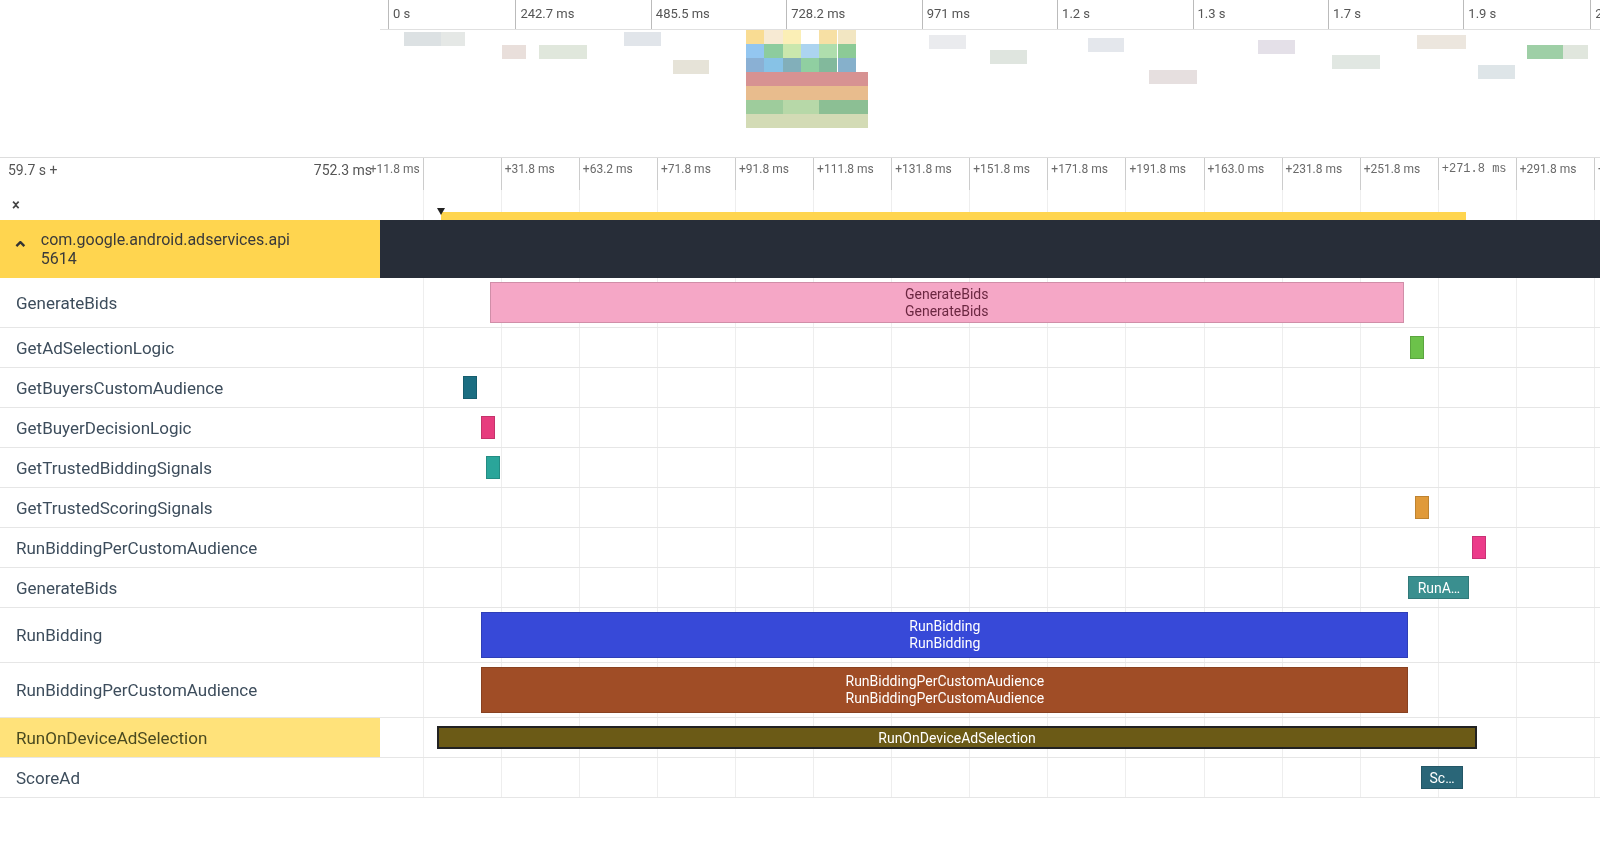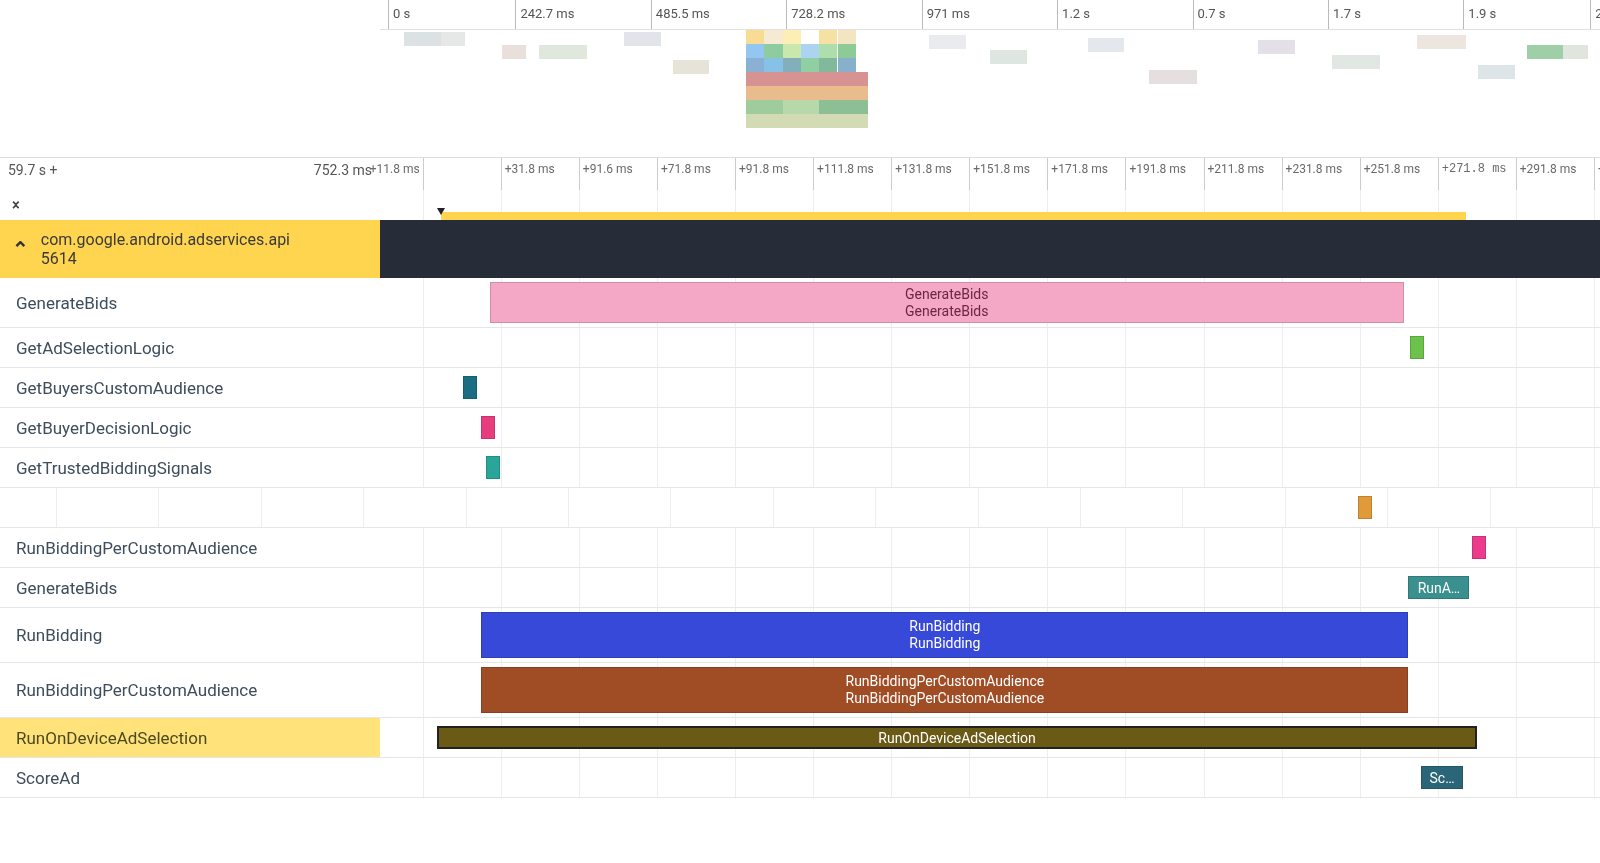--- a/index.html
+++ b/index.html
@@ -74,21 +74,21 @@
           <div class="ov-tick" style="left: 33.3%;">
             <span>728.2 ms</span>
           </div>
           <div class="ov-tick" style="left: 44.4%;">
             <span>971 ms</span>
           </div>
           <div class="ov-tick" style="left: 55.5%;">
             <span>1.2 s</span>
           </div>
           <div class="ov-tick" style="left: 66.6%;">
-            <span>0.7 s</span>
+            <span>1.3 s</span>
           </div>
           <div class="ov-tick" style="left: 77.7%;">
             <span>1.7 s</span>
           </div>
           <div class="ov-tick" style="left: 88.8%;">
             <span>1.9 s</span>
           </div>
           <div class="ov-tick" style="left: 99.2%;">
             <span>2.2 s</span>
           </div>
@@ -144,21 +144,21 @@
       <span>752.3 ms</span>
     </div>
     <div class="info-right" id="det-ruler">
         <div class="det-tick first" style="left: 3.5%;">
           <span>+11.8 ms</span>
         </div>
         <div class="det-tick" style="left: 9.9%;">
           <span>+31.8 ms</span>
         </div>
         <div class="det-tick" style="left: 16.3%;">
-          <span>+91.6 ms</span>
+          <span>+63.2 ms</span>
         </div>
         <div class="det-tick" style="left: 22.7%;">
           <span>+71.8 ms</span>
         </div>
         <div class="det-tick" style="left: 29.1%;">
           <span>+91.8 ms</span>
         </div>
         <div class="det-tick" style="left: 35.5%;">
           <span>+111.8 ms</span>
         </div>
@@ -168,21 +168,21 @@
         <div class="det-tick" style="left: 48.3%;">
           <span>+151.8 ms</span>
         </div>
         <div class="det-tick" style="left: 54.7%;">
           <span>+171.8 ms</span>
         </div>
         <div class="det-tick" style="left: 61.1%;">
           <span>+191.8 ms</span>
         </div>
         <div class="det-tick" style="left: 67.5%;">
-          <span>+211.8 ms</span>
+          <span>+163.0 ms</span>
         </div>
         <div class="det-tick" style="left: 73.9%; text-align: right;">
           <span>+231.8 ms</span>
         </div>
         <div class="det-tick" style="left: 80.3%;">
           <span>+251.8 ms</span>
         </div>
         <div class="det-tick" style="left: 86.7%; font-family: Liberation Mono, monospace;">
           <span>+271.8 ms</span>
         </div>
@@ -343,20 +343,21 @@
           <div class="grid-line" style="left: 67.5%;"></div>
           <div class="grid-line" style="left: 73.9%;"></div>
           <div class="grid-line" style="left: 80.3%;"></div>
           <div class="grid-line" style="left: 86.7%;"></div>
           <div class="grid-line" style="left: 93.1%;"></div>
           <div class="grid-line" style="left: 99.5%;"></div>
           <div class="bar" style="left: 8.65%; width: 0.55%; top: 8px; bottom: 8px; background: rgb(42, 165, 154);"></div>
         </div>
       </div>
       <div class="track-row" style="height: 40px;">
+        <div class="track-left">GetTrustedScoringSignals</div>
         <div class="track-main">
           <div class="grid-line" style="left: 3.5%;"></div>
           <div class="grid-line" style="left: 9.9%;"></div>
           <div class="grid-line" style="left: 16.3%;"></div>
           <div class="grid-line" style="left: 22.7%;"></div>
           <div class="grid-line" style="left: 29.1%;"></div>
           <div class="grid-line" style="left: 35.5%;"></div>
           <div class="grid-line" style="left: 41.9%;"></div>
           <div class="grid-line" style="left: 48.3%;"></div>
           <div class="grid-line" style="left: 54.7%;"></div>

